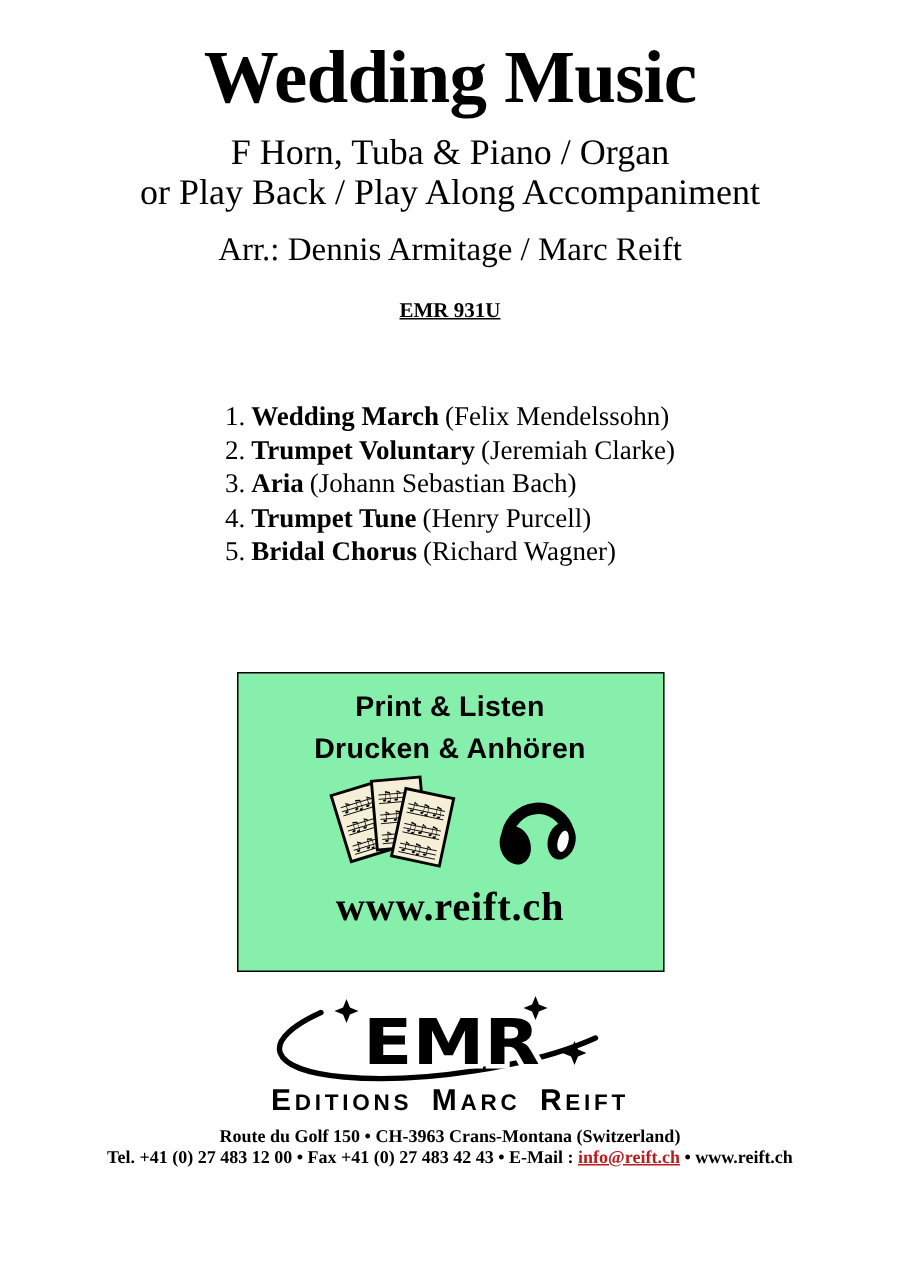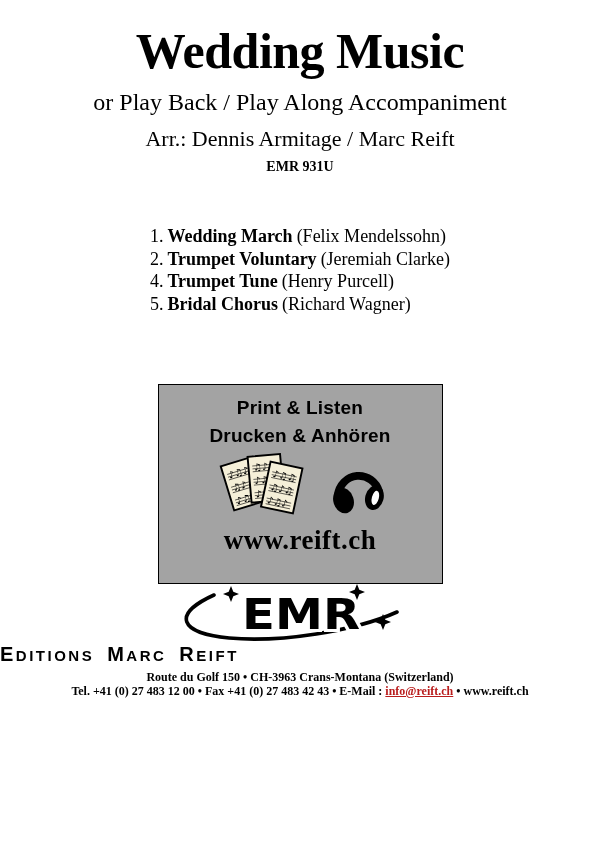--- a/index.html
+++ b/index.html
@@ -8,77 +8,81 @@
     width:600px; height:798px; margin:0 auto; background:#ffffff;
     color:#000; font-family:"Liberation Serif", serif; overflow:hidden;
     position:relative; text-align:center;
   }
   .title {
     margin-top:22px; font-size:50px; line-height:58px; font-weight:bold;
     letter-spacing:-0.5px;
   }
   .subtitle { margin-top:9px; font-size:24px; line-height:27px; font-weight:normal; }
   .arranger { margin-top:10px; font-size:22px; line-height:25px; font-weight:normal; }
-  .catalog  { margin-top:8px; font-size:14px; line-height:16px; font-weight:bold; }
+  .catalog  { margin-top:22px; font-size:14px; line-height:16px; font-weight:bold;text-decoration:underline; }
 
   .pieces {
     margin:50px auto 0; list-style:none; width:fit-content;
     text-align:left; font-size:18px; line-height:22.5px;
   }
   .pieces b { font-weight:bold; }
   .pieces .num { margin-right:4px; }
   .pieces b { margin-right:4px; }
 
   .listen-box {
-    width:285px; height:200px; border:1px solid #000; margin:69px auto 0;
-    background:#a3a3a3;
+    width:285px; height:200px; border:1px solid #000; margin:69px auto 16px;
+    background:#86efac;
   }
   .box-lines {
     margin-top:9px; font-family:"Liberation Sans", sans-serif;
     font-weight:bold; font-size:19px; line-height:28px; letter-spacing:0.2px;
   }
   .box-icons {
     margin-top:3px; height:69px; display:flex; justify-content:center;
     align-items:center; gap:20px;
   }
   .box-url { margin-top:3px; font-size:27px; font-weight:bold; letter-spacing:0.5px; }
 
   .logo-wrap { height:58px; }
   .publisher {
-    margin-top:1px; display:flex; align-items:baseline;
+    margin-top:1px; display:flex; justify-content:center; align-items:baseline;
     gap:13px; font-family:"Liberation Sans", sans-serif; font-weight:bold;
   }
   .pub-init { font-size:20px; letter-spacing:2.5px; }
   .pub-rest { font-size:15px; letter-spacing:2.5px; }
 
   .footer { margin-top:4px; font-size:12px; line-height:14px; font-weight:bold; }
   .footer a { color:#b91c1c; text-decoration:underline; cursor:pointer; }
   svg { display:inline-block; vertical-align:middle; }
 </style>
 </head>
 <body>
 
 <main class="page">
 
   <h1 class="title">Wedding Music</h1>
 
   <div class="subtitle">
+    <div>F Horn, Tuba &amp; Piano / Organ</div>
     <div>or Play Back / Play Along Accompaniment</div>
   </div>
 
   <div class="arranger">Arr.: Dennis Armitage / Marc Reift</div>
 
   <div class="catalog">EMR 931U</div>
 
   <ol class="pieces">
     <li>
       <span class="num">1.</span><b>Wedding March</b><span>(Felix Mendelssohn)</span>
     </li>
     <li>
       <span class="num">2.</span><b>Trumpet Voluntary</b><span>(Jeremiah Clarke)</span>
+    </li>
+    <li>
+      <span class="num">3.</span><b>Aria</b><span>(Johann Sebastian Bach)</span>
     </li>
     <li>
       <span class="num">4.</span><b>Trumpet Tune</b><span>(Henry Purcell)</span>
     </li>
     <li>
       <span class="num">5.</span><b>Bridal Chorus</b><span>(Richard Wagner)</span>
     </li>
   </ol>
 
   <section class="listen-box">

